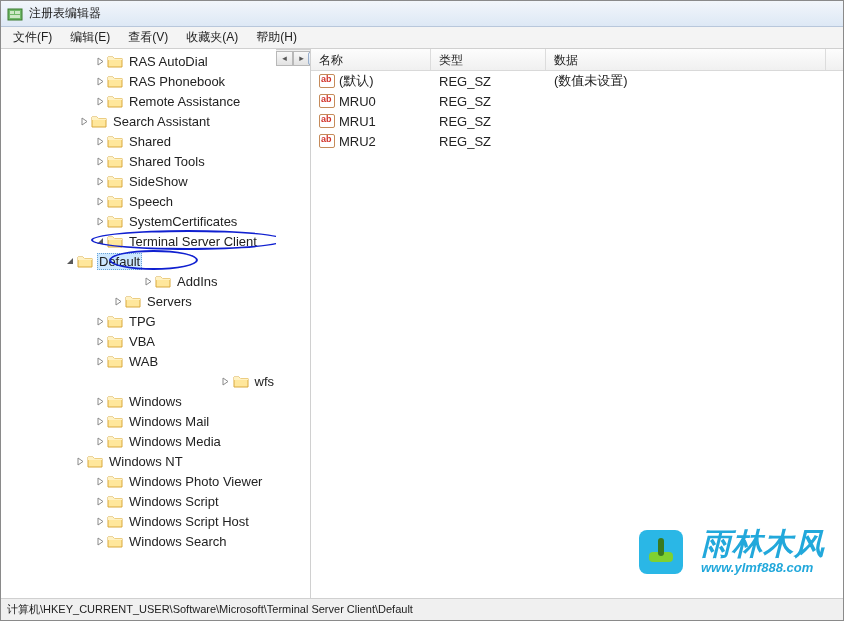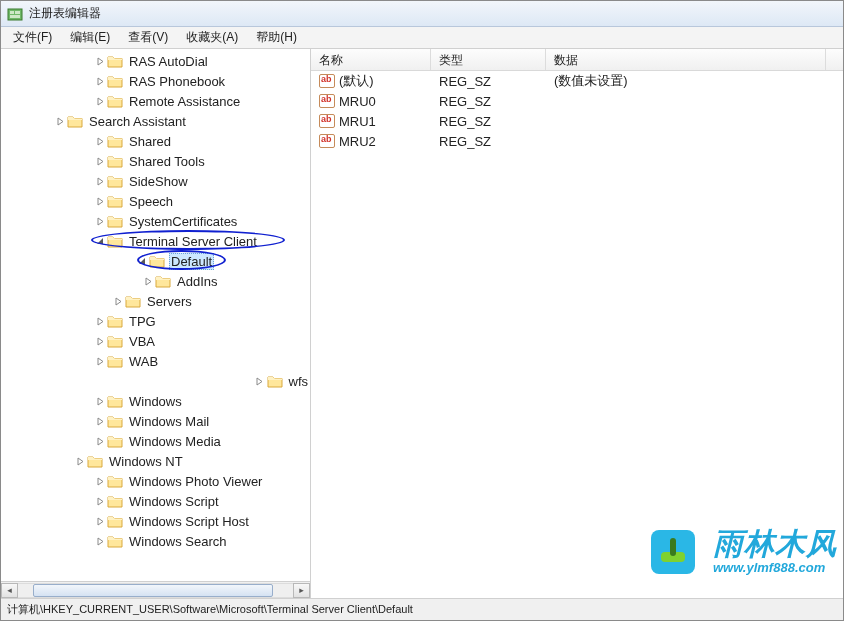--- a/index.html
+++ b/index.html
@@ -28,21 +28,21 @@
     padding: 0 4px;
     border-bottom: 1px solid #d0d0d0;
     gap: 2px;
   }
   .menubar .mitem { padding: 2px 8px; cursor: default; color: #222; }
   .content { flex: 1; display: flex; min-height: 0; background: #fff; }
   .tree-pane {
     width: 310px;
     border-right: 1px solid #d0d0d0;
     overflow: hidden;
-    display: flex; flex-direction: column;
+    display: flex; flex-direction: row;
     background: #fff;
   }
   .tree-scroll { flex: 1; overflow: hidden; position: relative; }
   .tree-inner { position: absolute; left: 0; top: 0; width: 100%; padding-top: 2px; }
   .tree-row {
     display: flex; align-items: center;
     height: 20px;
     white-space: nowrap;
     font-size: 13px;
     color: #222;
@@ -119,21 +119,21 @@
     border-top: 1px solid #d0d0d0;
     background: #f0f0f0;
     display: flex; align-items: center;
     padding: 0 6px;
     font-size: 11px;
     color: #222;
   }
   
   .watermark {
     position: absolute;
-    right: 6px; bottom: 24px;
+    right: 18px; bottom: 24px;
     display: flex; align-items: center;
     gap: 18px;
     pointer-events: none;
   }
   .wm-badge {
     width: 44px; height: 44px;
     background: #2ab7e6;
     border-radius: 8px;
     position: relative;
   }
@@ -214,21 +214,21 @@
                 <svg viewBox="0 0 9 9">
                   <path d="M2 1 L7 4.5 L2 8 Z" fill="none" stroke="#8a8a8a" stroke-width="1"></path>
                 </svg>
               </span>
               <span class="folder-icon"><svg viewBox="0 0 16 14">
                   <path d="M1 3 L6 3 L7.5 4.5 L15 4.5 L15 13 L1 13 Z" fill="#ffe79c" stroke="#d9a93e"></path>
                   <path d="M1 3 L6 3 L7.5 4.5 L15 4.5 L15 6 L1 6 Z" fill="#fff2c4"></path>
                 </svg></span>
               <span class="label">Remote Assistance</span>
             </div>
-            <div class="tree-row" style="padding-left: 52px;">
+            <div class="tree-row" style="padding-left: 76px;">
               <span class="expander">
                 <svg viewBox="0 0 9 9">
                   <path d="M2 1 L7 4.5 L2 8 Z" fill="none" stroke="#8a8a8a" stroke-width="1"></path>
                 </svg>
               </span>
               <span class="folder-icon"><svg viewBox="0 0 16 14">
                   <path d="M1 3 L6 3 L7.5 4.5 L15 4.5 L15 13 L1 13 Z" fill="#ffe79c" stroke="#d9a93e"></path>
                   <path d="M1 3 L6 3 L7.5 4.5 L15 4.5 L15 6 L1 6 Z" fill="#fff2c4"></path>
                 </svg></span>
               <span class="label">Search Assistant</span>
@@ -299,21 +299,21 @@
                   <path d="M1 7 L7 7 L7 1 Z" fill="#595959"></path>
                 </svg>
               </span>
               <span class="folder-icon"><svg viewBox="0 0 16 14">
                   <path d="M1 3 L6 3 L7.5 4.5 L15 4.5 L15 13 L1 13 Z" fill="#ffe79c" stroke="#d9a93e"></path>
                   <path d="M1 3 L6 3 L7.5 4.5 L15 4.5 L15 6 L1 6 Z" fill="#fff2c4"></path>
                 </svg></span>
               <span class="label">Terminal Server Client</span>
               <div class="circle-annot" style="width: 194px; height: 20px; left: 90px; top: -1px;"></div>
             </div>
-            <div class="tree-row" style="padding-left: 106px; margin-left: 28px;">
+            <div class="tree-row" style="padding-left: 62px;">
               <span class="expander">
                 <svg viewBox="0 0 9 9">
                   <path d="M1 7 L7 7 L7 1 Z" fill="#595959"></path>
                 </svg>
               </span>
               <span class="folder-icon"><svg viewBox="0 0 16 14">
                   <path d="M1 3 L6 3 L7.5 4.5 L15 4.5 L15 13 L1 13 Z" fill="#ffe79c" stroke="#d9a93e"></path>
                   <path d="M1 3 L6 3 L7.5 4.5 L15 4.5 L15 6 L1 6 Z" fill="#fff2c4"></path>
                 </svg></span>
               <span class="label sel">Default</span>

